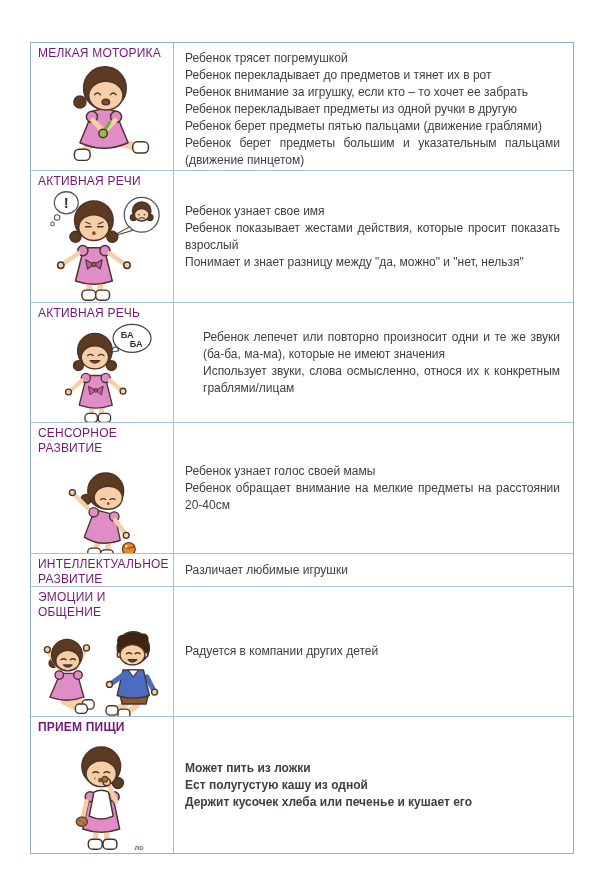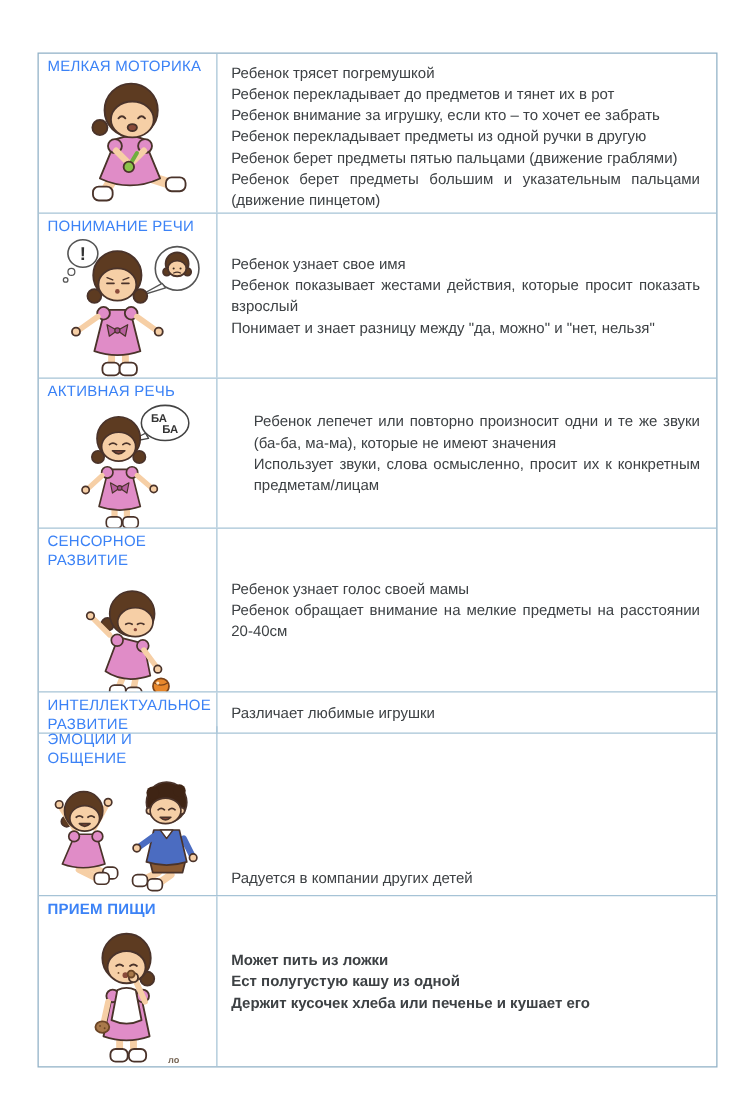--- a/index.html
+++ b/index.html
@@ -3,24 +3,24 @@
 <meta charset="utf-8">
 <style>
   html,body{margin:0;padding:0;background:#ffffff;}
   .page{position:relative;width:600px;height:876px;background:#ffffff;overflow:hidden;
         font-family:"Liberation Sans",sans-serif;color:#3d4144;}
   .devtable{position:absolute;left:30px;top:42px;width:544px;border:1px solid #8fb0c6;
         box-sizing:border-box;background:#fff;}
   .t-row{display:flex;border-bottom:1px solid #a6c3d6;box-sizing:border-box;}
   .t-row:last-child{border-bottom:none;font-weight:bold;}
   .r1{height:128px;} .r2{height:132px;} .r3{height:120px;gap:18px;} .r4{height:131px;}
-  .r5{height:33px;}  .r6{height:130px;align-items:flex-end;} .r7{height:136px;}
+  .r5{height:33px;}  .r6{height:130px;} .r7{height:136px;}
   .cell-left{width:143px;min-width:143px;border-right:1px solid #a6c3d6;box-sizing:border-box;
         padding:3px 4px 1px 7px;display:flex;flex-direction:column;align-items:center;overflow:hidden;}
-  .cat{align-self:flex-start;font-size:12px;line-height:14.5px;letter-spacing:0.2px;color:#3b82f6;}
+  .cat{align-self:flex-start;font-size:12px;line-height:14.5px;letter-spacing:0.2px;color:#701a75;}
   .illus{flex:1;display:flex;align-items:center;justify-content:center;width:100%;}
   .cell-right{flex:1;display:flex;flex-direction:column;justify-content:center;
         padding:5px 13px 5px 11px;box-sizing:border-box;}
   .cell-right.top{justify-content:flex-start;padding-top:7px;}
   .cell-right p{margin:0;font-size:12px;line-height:17px;text-align:justify;color:#3d4144;}
   svg text{font-family:"Liberation Sans",sans-serif;}
 </style>
 </head>
 <body>
 
@@ -59,21 +59,21 @@
         <p>Ребенок перекладывает до предметов и тянет их в рот</p>
         <p>Ребенок внимание за игрушку, если кто – то хочет ее забрать</p>
         <p>Ребенок перекладывает предметы из одной ручки в другую</p>
         <p>Ребенок берет предметы пятью пальцами (движение граблями)</p>
         <p>Ребенок берет предметы большим и указательным пальцами (движение пинцетом)</p>
       </div>
     </div>
 
     <div class="t-row r2">
       <div class="cell-left">
-        <div class="cat">ПОНИМАНИЕ РЕЧИ</div>
+        <div class="cat">АКТИВНАЯ РЕЧИ</div>
         <div class="illus">
           <svg width="124" height="114" viewBox="0 0 128 124">
             <g stroke="#4a332a" stroke-width="1.6" stroke-linecap="round" stroke-linejoin="round">
               <circle cx="8" cy="38" r="2" fill="#ffffff" stroke="#555555" stroke-width="1.1"></circle>
               <circle cx="13" cy="31" r="3" fill="#ffffff" stroke="#555555" stroke-width="1.1"></circle>
               <ellipse cx="23" cy="15" rx="13" ry="12" fill="#ffffff" stroke="#555555" stroke-width="1.4"></ellipse>
               <text x="23" y="21" font-size="16" font-weight="bold" fill="#333333" text-anchor="middle" stroke="none">!</text>
               <circle cx="105" cy="28" r="19" fill="#ffffff" stroke="#555555" stroke-width="1.4"></circle>
               <path d="M92,41 L72,52 L95,45 Z" fill="#ffffff" stroke="#555555" stroke-width="1.2"></path>
               <circle cx="105" cy="24" r="10" fill="#5d3b21"></circle>
@@ -147,21 +147,21 @@
               <ellipse cx="50" cy="44" rx="16.5" ry="14" fill="#f6cfa6"></ellipse>
               <path d="M41,42 Q44.5,39 48,42" fill="none"></path>
               <path d="M54,42 Q57.5,39 61,42" fill="none"></path>
               <path d="M44,48 Q50,54 56,48 Z" fill="#8a4a3a"></path>
             </g>
           </svg>
         </div>
       </div>
       <div class="cell-right">
         <p>Ребенок лепечет или повторно произносит одни и те же звуки (ба-ба, ма-ма), которые не имеют значения</p>
-        <p>Использует звуки, слова осмысленно, просит их к конкретным предметам/лицам</p>
+        <p>Использует звуки, слова осмысленно, относя их к конкретным граблями/лицам</p>
       </div>
     </div>
 
     <div class="t-row r4">
       <div class="cell-left">
         <div class="cat">СЕНСОРНОЕ РАЗВИТИЕ</div>
         <div class="illus">
           <svg width="110" height="106" viewBox="0 0 118 124">
             <g stroke="#4a332a" stroke-width="1.6" stroke-linecap="round" stroke-linejoin="round">
               <circle cx="38" cy="52" r="6" fill="#5d3b21"></circle>

